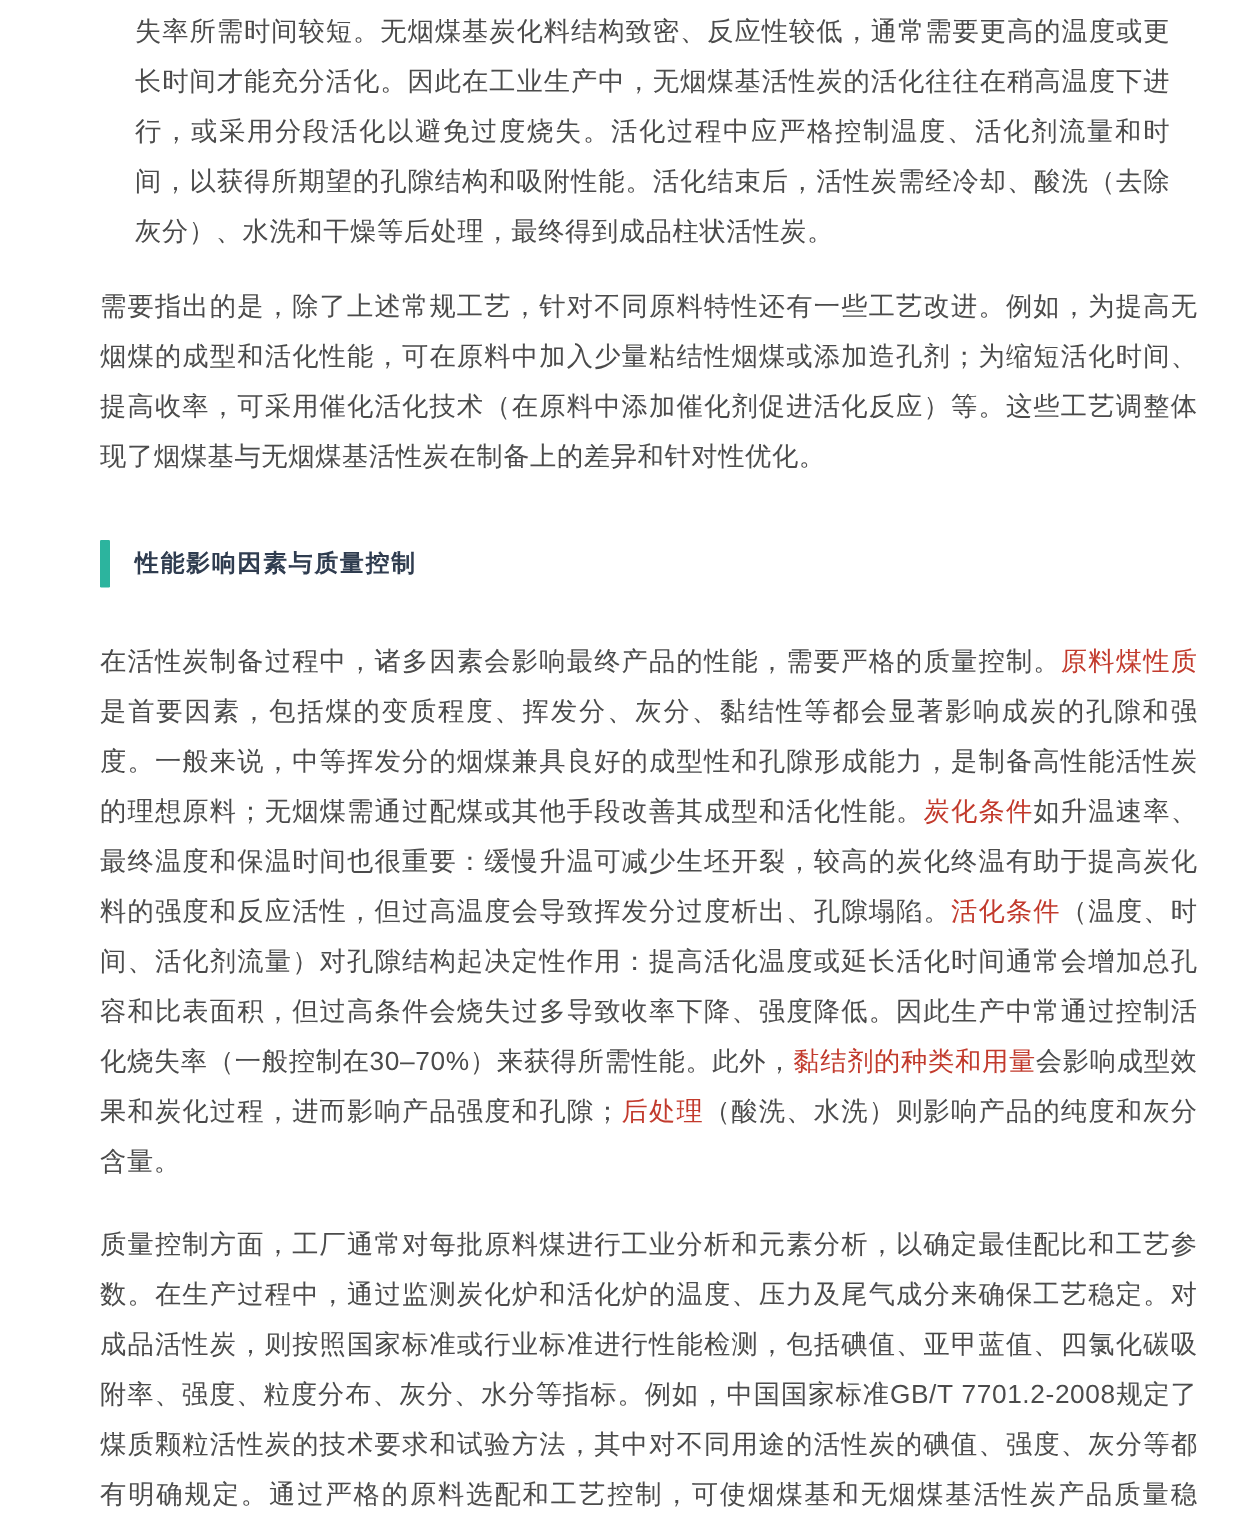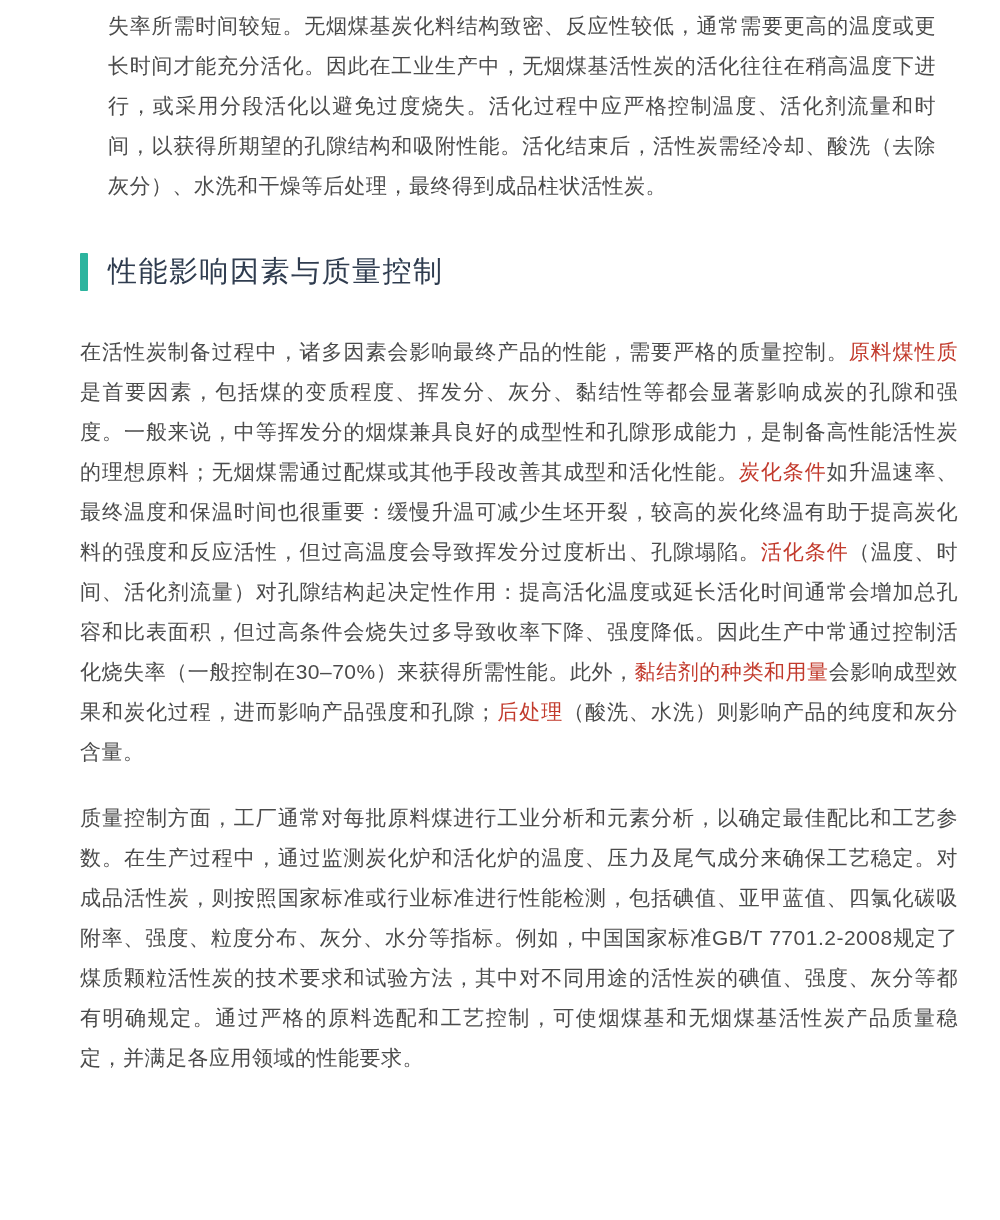--- a/index.html
+++ b/index.html
@@ -44,22 +44,22 @@
   }
   .accent-bar {
     width: 8px;
     height: 38px;
     background: var(--accent-teal, #2cb49e);
     border-radius: 1px;
     margin-right: 20px;
     flex: 0 0 auto;
   }
   .section-title {
-    font-size: 29px;
-    font-weight: normal;
+    font-size: 19px;
+    font-weight: bold;
     color: var(--heading-color, #2f3c4f);
     margin: 0;
     letter-spacing: 1.5px;
   }
   .hl {
     color: var(--highlight-red, #c23a2c);
     font-weight: normal;
   }
   .page-edge {
     position: absolute;
@@ -70,20 +70,21 @@
     background: var(--edge-strip, #ededed);
   }
 </style>
 </head>
 <body>
 
 <div class="page">
 
   <p class="para indented">失率所需时间较短。无烟煤基炭化料结构致密、反应性较低，通常需要更高的温度或更长时间才能充分活化。因此在工业生产中，无烟煤基活性炭的活化往往在稍高温度下进行，或采用分段活化以避免过度烧失。活化过程中应严格控制温度、活化剂流量和时间，以获得所期望的孔隙结构和吸附性能。活化结束后，活性炭需经冷却、酸洗（去除灰分）、水洗和干燥等后处理，最终得到成品柱状活性炭。</p>
 
+  <p class="para">需要指出的是，除了上述常规工艺，针对不同原料特性还有一些工艺改进。例如，为提高无烟煤的成型和活化性能，可在原料中加入少量粘结性烟煤或添加造孔剂；为缩短活化时间、提高收率，可采用催化活化技术（在原料中添加催化剂促进活化反应）等。这些工艺调整体现了烟煤基与无烟煤基活性炭在制备上的差异和针对性优化。</p>
 
   <div class="section-heading">
     <span class="accent-bar"></span>
     <h2 class="section-title">性能影响因素与质量控制</h2>
   </div>
 
   <p class="para tail-gap"><span>在活性炭制备过程中，诸多因素会影响最终产品的性能，需要严格的质量控制。</span><span class="hl">原料煤性质</span><span>是首要因素，包括煤的变质程度、挥发分、灰分、黏结性等都会显著影响成炭的孔隙和强度。一般来说，中等挥发分的烟煤兼具良好的成型性和孔隙形成能力，是制备高性能活性炭的理想原料；无烟煤需通过配煤或其他手段改善其成型和活化性能。</span><span class="hl">炭化条件</span><span>如升温速率、最终温度和保温时间也很重要：缓慢升温可减少生坯开裂，较高的炭化终温有助于提高炭化料的强度和反应活性，但过高温度会导致挥发分过度析出、孔隙塌陷。</span><span class="hl">活化条件</span><span>（温度、时间、活化剂流量）对孔隙结构起决定性作用：提高活化温度或延长活化时间通常会增加总孔容和比表面积，但过高条件会烧失过多导致收率下降、强度降低。因此生产中常通过控制活化烧失率（一般控制在30–70%）来获得所需性能。此外，</span><span class="hl">黏结剂的种类和用量</span><span>会影响成型效果和炭化过程，进而影响产品强度和孔隙；</span><span class="hl">后处理</span><span>（酸洗、水洗）则影响产品的纯度和灰分含量。</span></p>
 
   <p class="para">质量控制方面，工厂通常对每批原料煤进行工业分析和元素分析，以确定最佳配比和工艺参数。在生产过程中，通过监测炭化炉和活化炉的温度、压力及尾气成分来确保工艺稳定。对成品活性炭，则按照国家标准或行业标准进行性能检测，包括碘值、亚甲蓝值、四氯化碳吸附率、强度、粒度分布、灰分、水分等指标。例如，中国国家标准GB/T 7701.2-2008规定了煤质颗粒活性炭的技术要求和试验方法，其中对不同用途的活性炭的碘值、强度、灰分等都有明确规定。通过严格的原料选配和工艺控制，可使烟煤基和无烟煤基活性炭产品质量稳定，并满足各应用领域的性能要求。</p>
 

